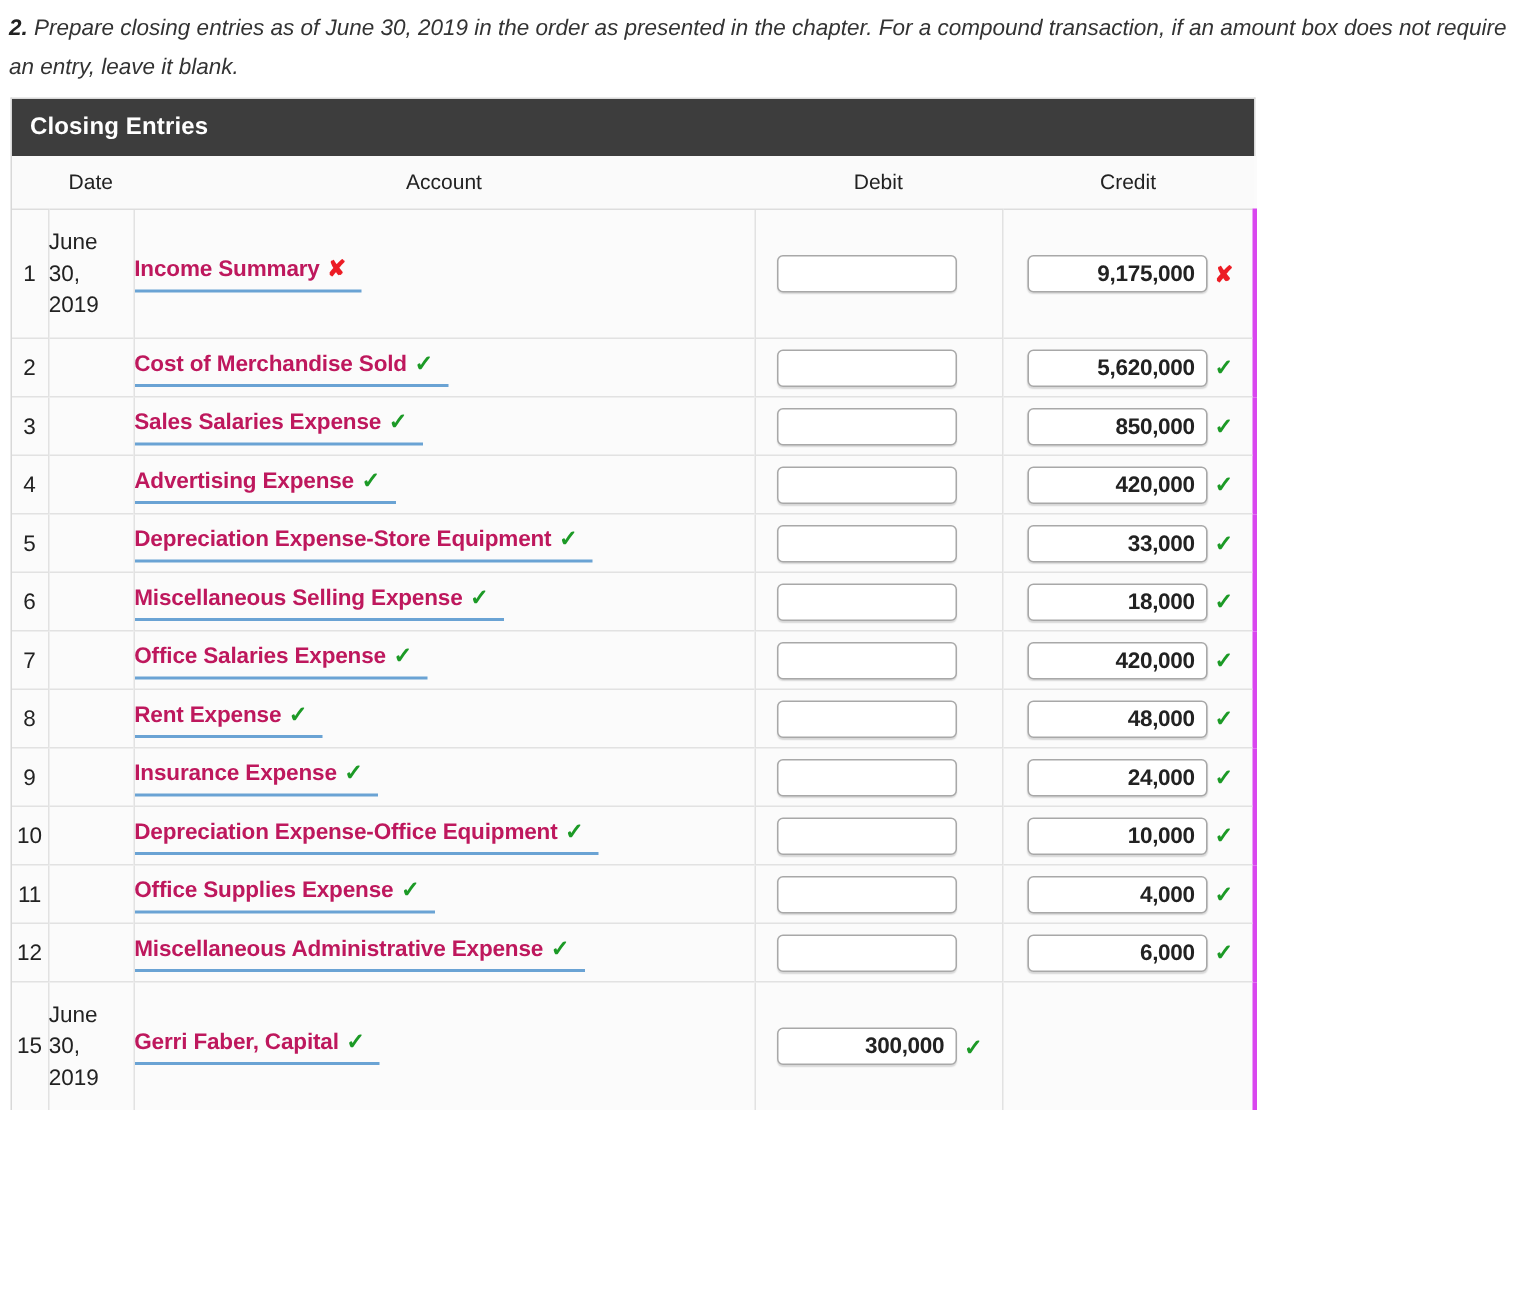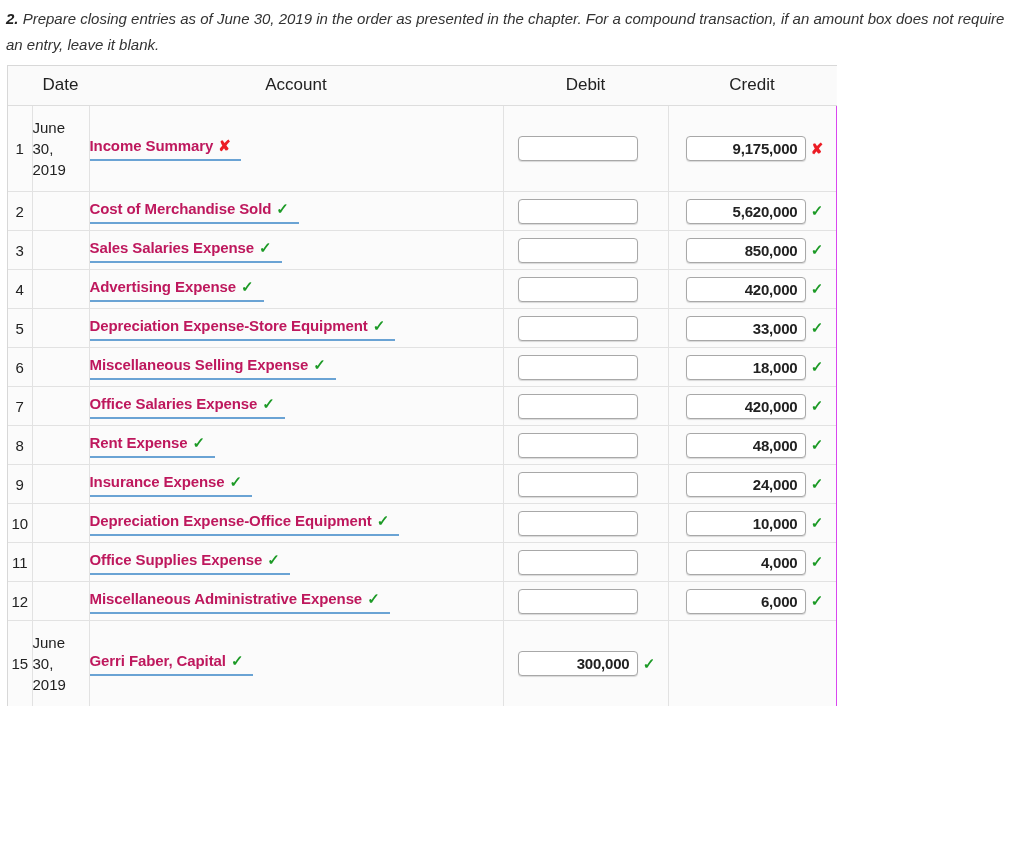--- a/index.html
+++ b/index.html
@@ -58,21 +58,21 @@
     table-layout: fixed;
     background: #fbfbfb;
   }
   table.entries col.c-num    { width: 24px;  }
   table.entries col.c-date   { width: 57px;  }
   table.entries col.c-acct   { width: 414px; }
   table.entries col.c-debit  { width: 165px; }
   table.entries col.c-credit { width: 168px; }
 
   table.entries th {
-    font-size: 17px;
+    font-size: 14px;
     font-weight: normal;
     color: #222222;
     background: #fafafa;
     border-bottom: 1px solid #dddddd;
     padding: 9px 0 10px 0;
     text-align: center;
     vertical-align: middle;
   }
   table.entries th.blank-head { border-bottom: 1px solid #dddddd; }
 
@@ -100,21 +100,21 @@
     color: #222222;
   }
   td.acct {
     padding-left: 7px;
     padding-right: 4px;
   }
   td.amt {
     padding: 0 0 0 0;
     text-align: right;
   }
-  td.amt.last { border-right: 1px solid #d946ef; }
+  td.amt.last { border-right: 3px solid #d946ef; }
 
   
   .acct-field {
     display: inline-block;
     border-bottom: 2px solid #6aa3d4;
     padding: 0 10px 3px 0;
     line-height: 20px;
     white-space: nowrap;
   }
   .acct-field.indent { margin-left: 22px; }
@@ -175,20 +175,21 @@
 </style>
 </head>
 <body>
 
 <div class="instructions">
   <span class="qnum">2.</span>
   <span>Prepare closing entries as of June 30, 2019 in the order as presented in the chapter. For a compound transaction, if an amount box does not require an entry, leave it blank.</span>
 </div>
 
 <div class="table-wrap">
+  <div class="title-bar">Closing Entries</div>
 
   <table class="entries">
     <colgroup>
       <col class="c-num">
         <col class="c-date">
         <col class="c-acct">
         <col class="c-debit">
         <col class="c-credit">
     </colgroup>
     <thead>

